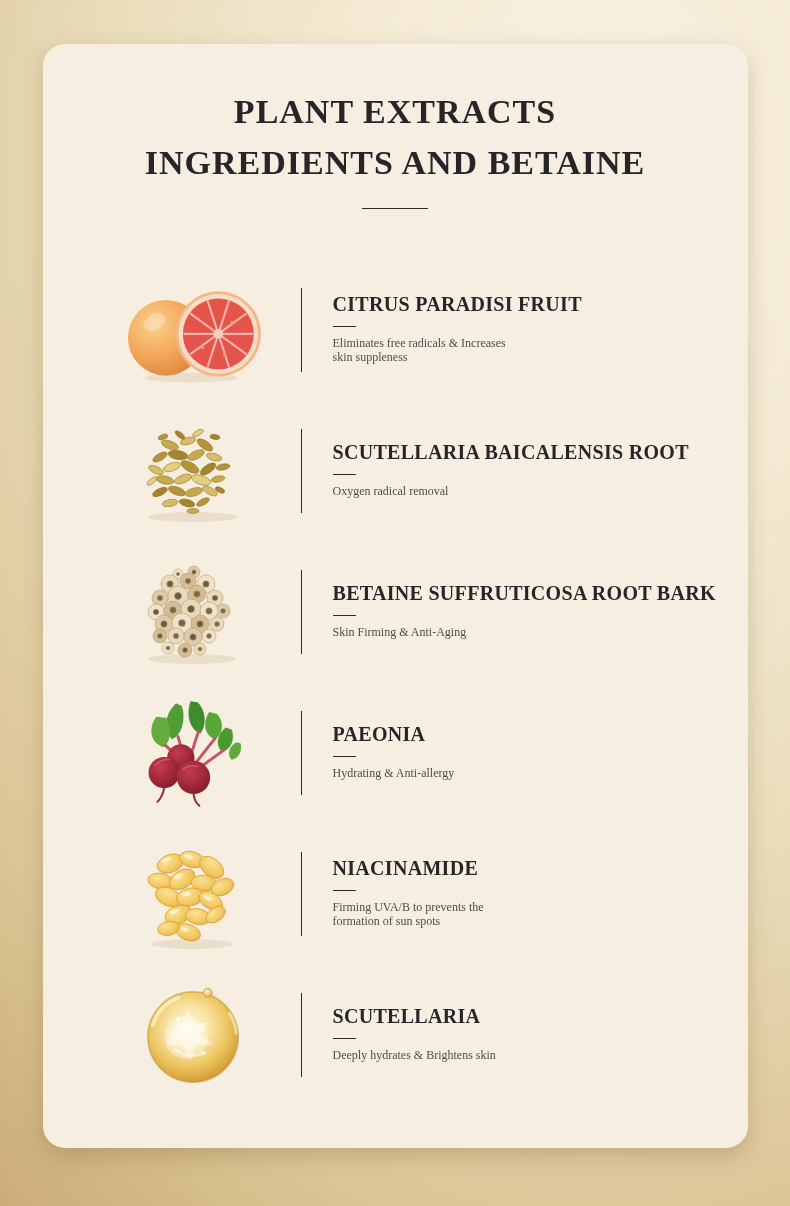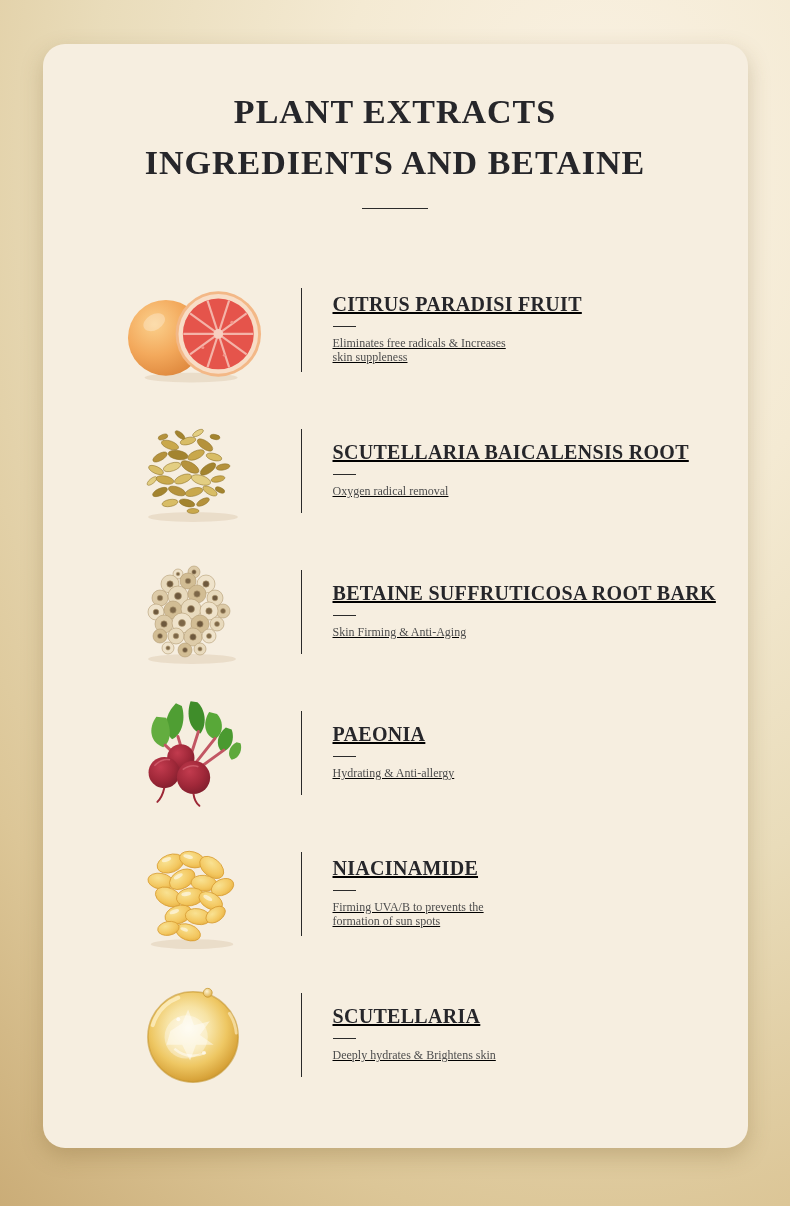--- a/index.html
+++ b/index.html
@@ -21,21 +21,21 @@
   .header { padding-top: 42px; text-align: center; }
   .header h1 {
     margin: 0;
     font-size: 34px; line-height: 1.5; font-weight: bold;
     letter-spacing: 1px; color: #26262a;
   }
   .header-rule {
     width: 66px; height: 1px; background: #2b2b2b;
     margin: 20px auto 0 auto;
   }
-  .rows { margin-top: 50px; text-decoration: underline; }
+  .rows { margin-top: 50px; }
   .row {
     height: 141px;
     display: flex; align-items: center;
     padding-left: 84px;
   }
   .figure {
     width: 136px; height: 116px; flex: none;
     display: flex; align-items: center; justify-content: center;
   }
   .vline {

